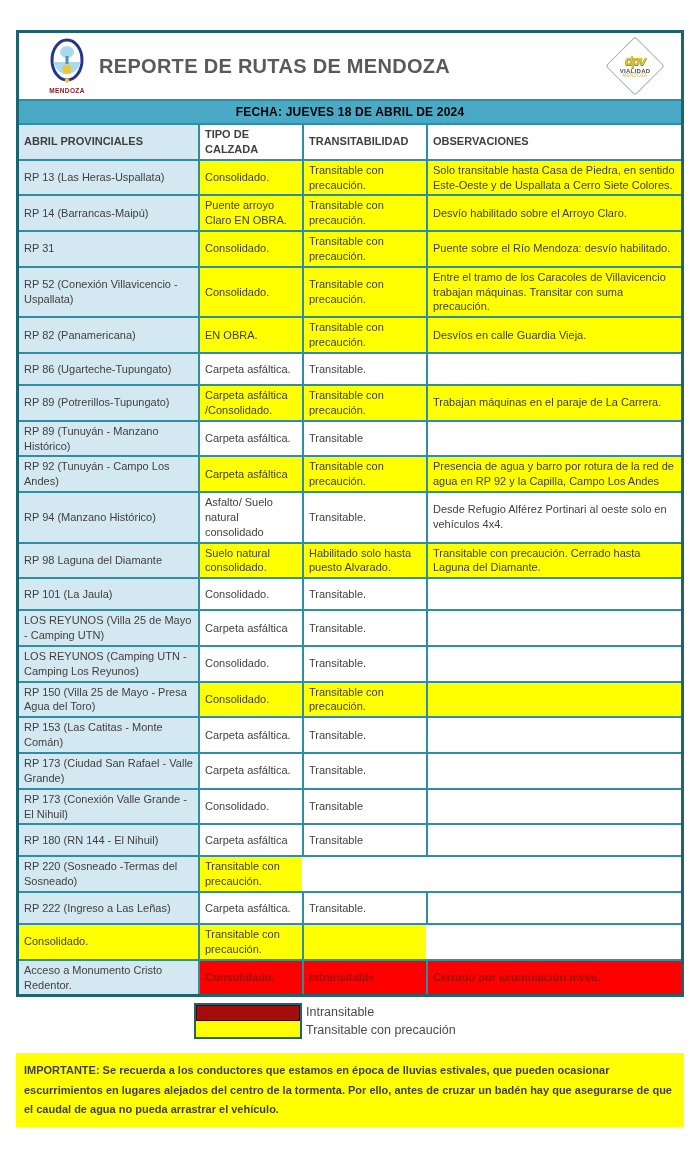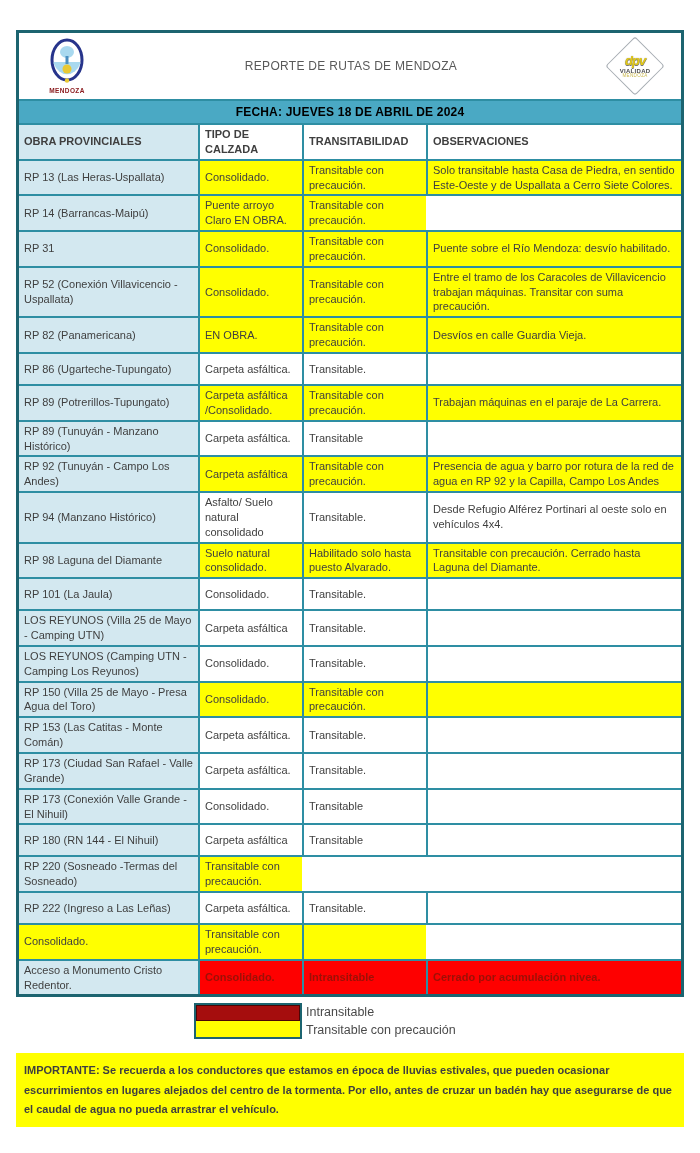--- a/index.html
+++ b/index.html
@@ -11,21 +11,21 @@
   .page{width:700px;height:1153px;overflow:hidden;background:#fff;position:relative;
         font-family:"Liberation Sans",sans-serif;color:var(--text);}
   .content{position:absolute;left:16px;top:30px;width:668px;}
 
   
   .doc{border:3px solid var(--frame);box-sizing:border-box;background:#fff;}
   .masthead{display:flex;align-items:center;justify-content:space-between;
             padding:4px 14px 4px 16px;height:58px;background:#fff;}
   .m-logo{display:flex;flex-direction:column;align-items:center;width:64px;}
   .m-logo .lbl{font-size:6.5px;font-weight:bold;color:var(--maroon);letter-spacing:.4px;margin-top:1px;}
-  .doc-title{flex:1;text-align:center;font-weight:normal;font-size:12px;color:var(--title);letter-spacing:.3px;}
+  .doc-title{flex:1;font-weight:bold;font-size:20px;color:var(--title);letter-spacing:.3px;}
   .dpv-wrap{width:64px;display:flex;justify-content:center;}
   .dpv{width:40px;height:40px;border:1.5px solid #a7adb3;background:#fff;transform:rotate(45deg);
        display:flex;align-items:center;justify-content:center;border-radius:3px;}
   .dpv-in{transform:rotate(-45deg);text-align:center;line-height:1;}
   .dpv-script{font-size:13px;font-weight:bold;font-style:italic;color:var(--dpvYellow);
               text-shadow:0 0 1px #777, 0 1px 0 #777;letter-spacing:-1px;}
   .dpv-l1{font-size:6px;font-weight:bold;color:#4a4a4a;letter-spacing:.3px;margin-top:1px;}
   .dpv-l2{font-size:4.5px;color:#c9b64b;letter-spacing:.4px;}
 
   .date-bar{background:var(--datebar);color:#000000;font-weight:bold;font-size:12px;
@@ -83,37 +83,38 @@
               <div class="dpv-l1">VIALIDAD</div>
               <div class="dpv-l2">MENDOZA</div>
             </div>
           </div>
         </div>
       </div>
 
       <div class="date-bar">FECHA: JUEVES 18 DE ABRIL DE 2024</div>
 
       <div class="thead">
-        <div class="cell first">OBRA PROVINCIALES</div>
+        <div class="cell first">ABRIL PROVINCIALES</div>
         <div class="cell">TIPO DE CALZADA</div>
         <div class="cell">TRANSITABILIDAD</div>
         <div class="cell">OBSERVACIONES</div>
       </div>
 
       <div>
           <div class="trow warning">
             <div class="cell first">RP 13 (Las Heras-Uspallata)</div>
             <div class="cell val">Consolidado.</div>
             <div class="cell val">Transitable con precaución.</div>
             <div class="cell val">Solo transitable hasta Casa de Piedra, en sentido Este-Oeste y de Uspallata a Cerro Siete Colores.</div>
           </div>
           <div class="trow warning">
             <div class="cell first">RP 14 (Barrancas-Maipú)</div>
             <div class="cell val">Puente arroyo Claro EN OBRA.</div>
             <div class="cell val">Transitable con precaución.</div>
+            <div class="cell val">Desvío habilitado sobre el Arroyo Claro.</div>
           </div>
           <div class="trow warning">
             <div class="cell first">RP 31</div>
             <div class="cell val">Consolidado.</div>
             <div class="cell val">Transitable con precaución.</div>
             <div class="cell val">Puente sobre el Río Mendoza: desvío habilitado.</div>
           </div>
           <div class="trow warning">
             <div class="cell first">RP 52 (Conexión Villavicencio - Uspallata)</div>
             <div class="cell val">Consolidado.</div>

